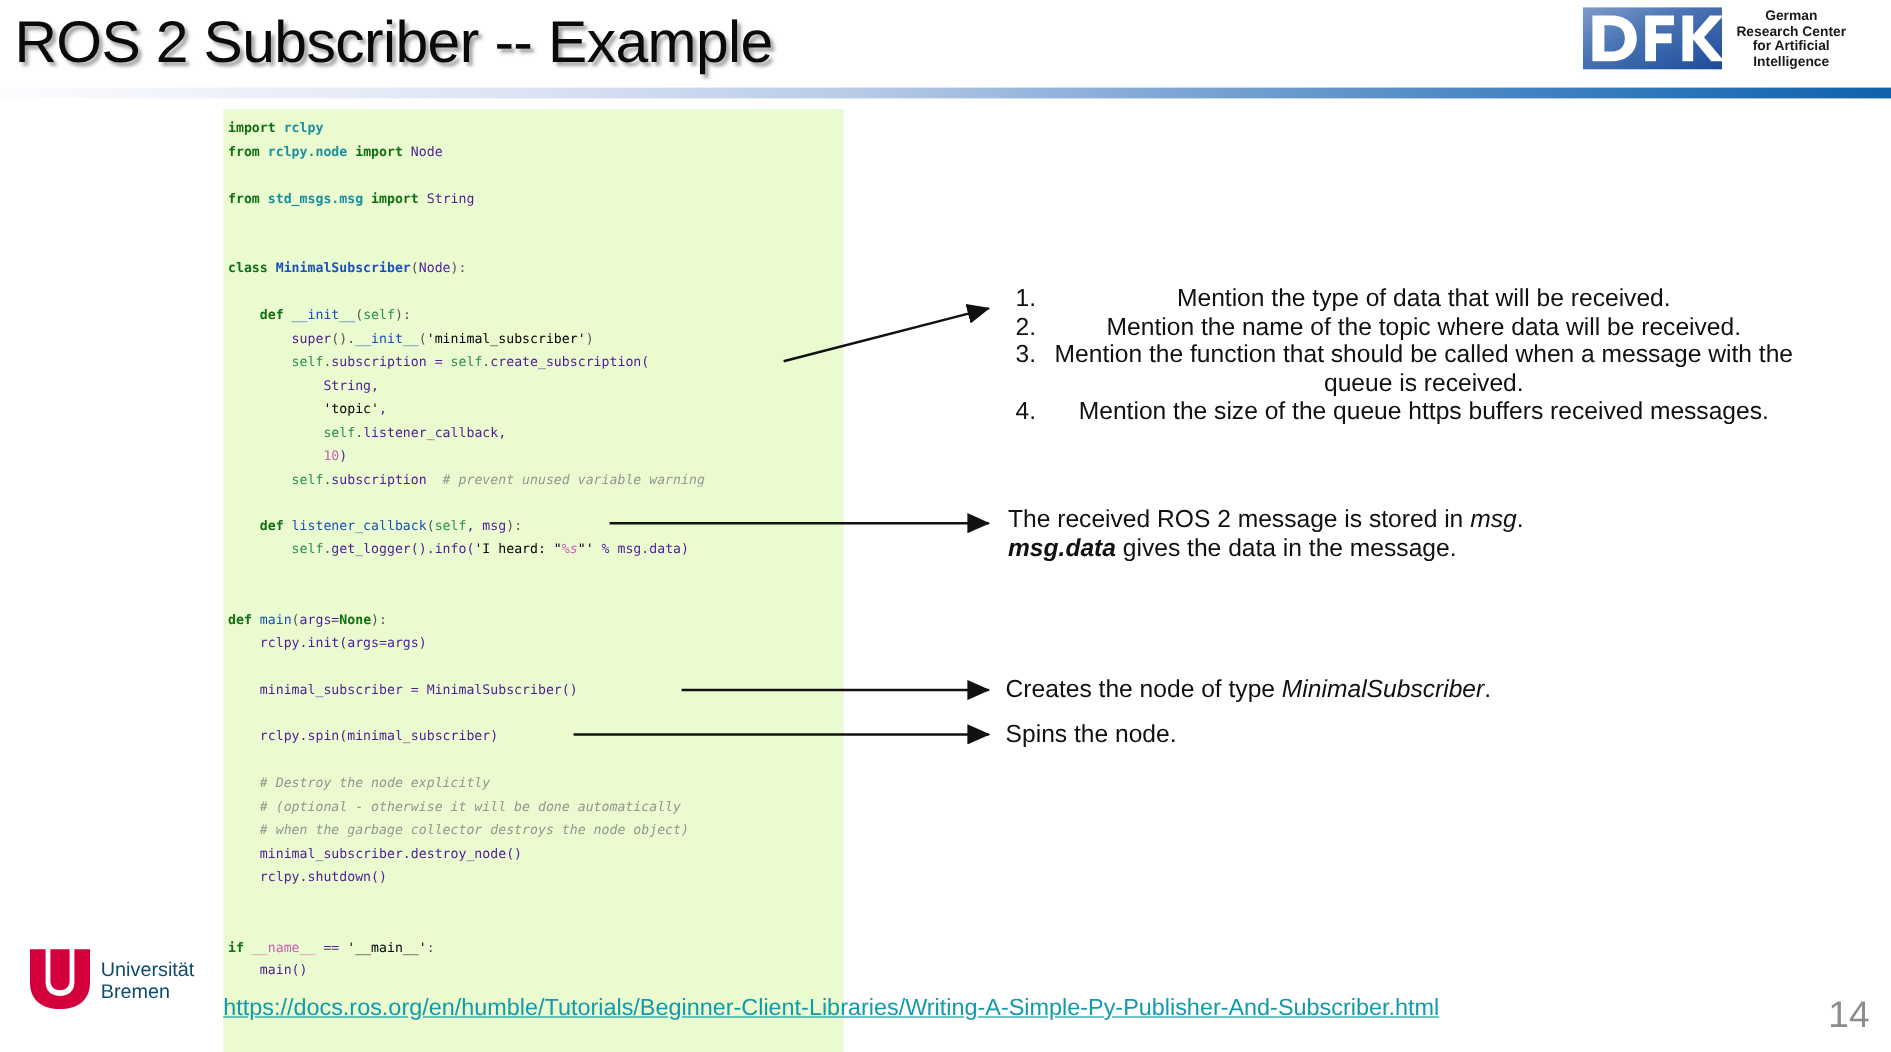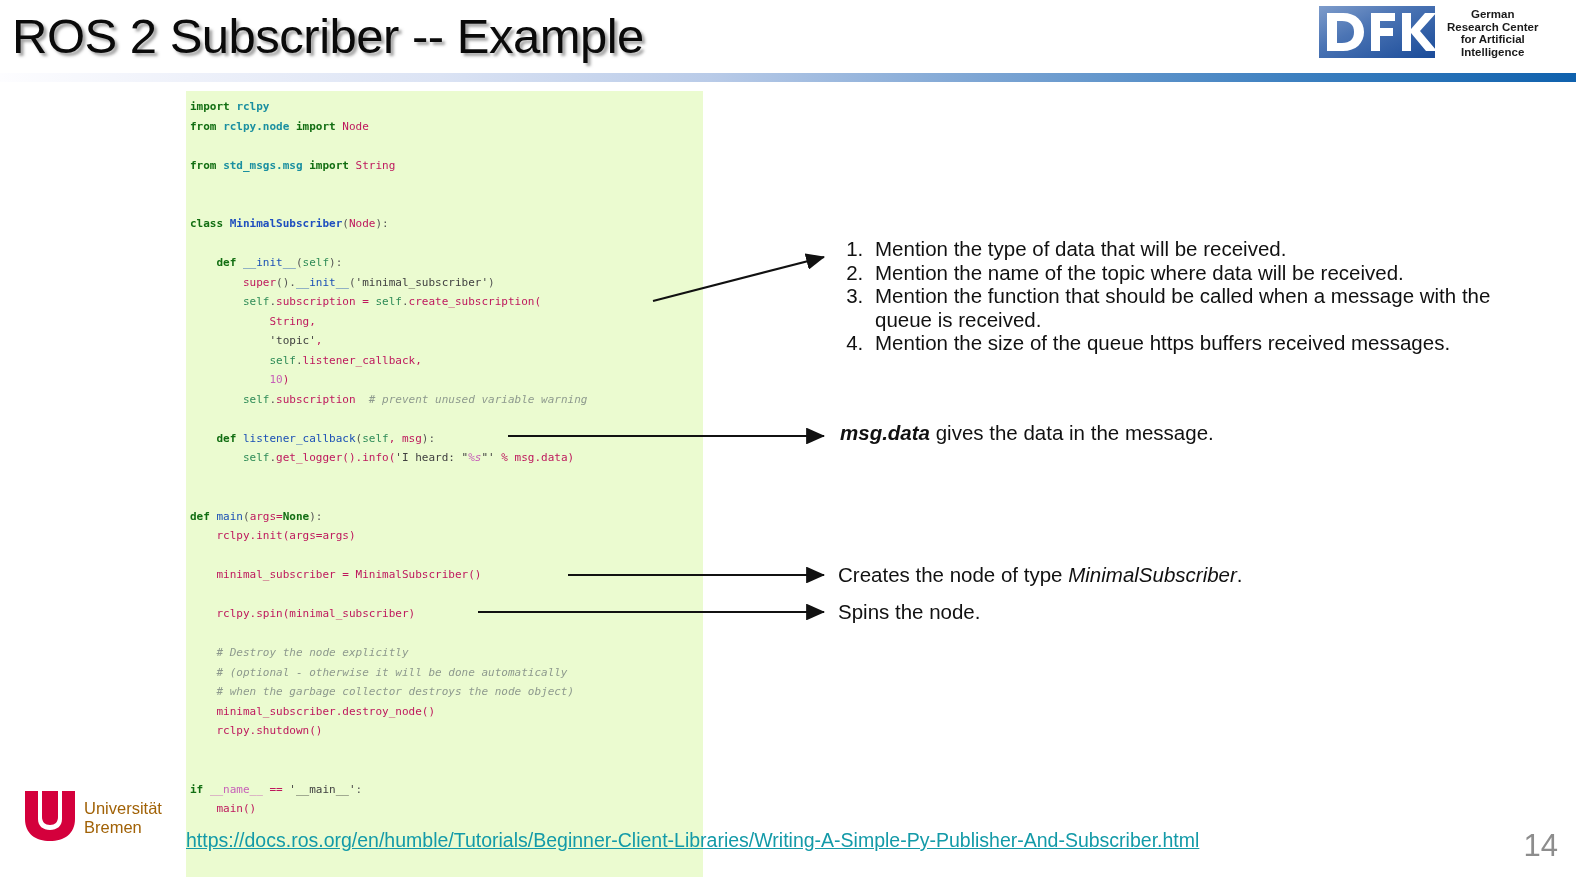--- a/index.html
+++ b/index.html
@@ -27,51 +27,51 @@
   #dfki-mark{position:absolute;left:0;top:0;width:116px;height:52px;}
   #dfki-words{
     position:absolute;left:128px;top:2px;
     font-size:11.5px;font-weight:bold;color:#1a1a1a;line-height:12.6px;
   }
   
   #unibremen-logo{position:absolute;left:22px;top:789px;width:170px;height:56px;}
   #ub-mark{position:absolute;left:0;top:0;width:56px;height:52px;}
   #ub-words{
     position:absolute;left:62px;top:10px;
-    font-size:16.5px;color:#a16207;line-height:19px;font-weight:400;
+    font-size:16.5px;color:#0c4a6e;line-height:19px;font-weight:400;
   }
   
   #code-panel{
     position:absolute;left:186px;top:91px;width:517px;height:833px;
     background:#ebfbd0;
     font-family:"DejaVu Sans Mono", monospace;
     font-size:11px;line-height:19.5px;
     padding:6px 0 0 4px;
     box-sizing:border-box;
     white-space:pre;
   }
   .ln{height:19.5px;}
   .kw{color:#126e12;font-weight:bold;}
   .mod{color:#1a8fa0;font-weight:bold;}
   .cls{color:#1f4fbf;font-weight:bold;}
   .fn{color:#1a4fb5;}
-  .id{color:#be185d;}
+  .id{color:#4c1d95;}
   .slf{color:#2e8b57;}
-  .str{color:#404040;}
+  .str{color:#000000;}
   .strpc{color:#c760b8;font-style:italic;}
   .num{color:#c760b8;}
   .magic{color:#c760b8;}
   .cmt{color:#8e9a8e;font-style:italic;}
   .op{color:#555;}
   
   .anno{position:absolute;color:#111;font-size:20.5px;line-height:23.6px;}
   #anno-subscriber{left:838px;top:237px;width:660px;}
   #anno-subscriber .head{margin:0 0 0 0;}
   #anno-subscriber ol{margin:0;padding-left:31px;list-style-position:outside;}
-  #anno-subscriber ol li{margin:0;padding-left:6px;}
+  #anno-subscriber ol li{margin:0;padding-left:6px;text-align:center;}
   #anno-msg{left:840px;top:421px;width:600px;}
   #anno-node{left:838px;top:563px;}
   #anno-spin{left:838px;top:600px;}
   .it{font-style:italic;}
   .bit{font-style:italic;font-weight:bold;}
   
   #source-link{
     position:absolute;left:186px;top:829px;
     font-size:19.5px;color:#139aa8;text-decoration:underline;
     white-space:nowrap;
@@ -127,20 +127,21 @@
 <div class="anno" id="anno-subscriber">
   <ol>
     <li>Mention the type of data that will be received.</li>
     <li>Mention the name of the topic where data will be received.</li>
     <li>Mention the function that should be called when a message with the queue is received.</li>
     <li>Mention the size of the queue https buffers received messages.</li>
   </ol>
 </div>
 
 <div class="anno" id="anno-msg">
+  <div><span>The received ROS 2 message is stored in </span><span class="it">msg</span><span>.</span></div>
   <div><span class="bit">msg.data</span><span> gives the data in the message.</span></div>
 </div>
 
 <div class="anno" id="anno-node"><span>Creates the node of type </span><span class="it">MinimalSubscriber</span><span>.</span></div>
 
 <div class="anno" id="anno-spin">Spins the node.</div>
 
 <div id="unibremen-logo">
   <svg id="ub-mark" viewBox="0 0 56 52">
     <path d="M3 2 h13 v28 c0 7 5 11 12 11 s12 -4 12 -11 v-28 h13 v28 c0 15 -11 22 -25 22 s-25 -7 -25 -22 z" fill="#d4003c"></path>

